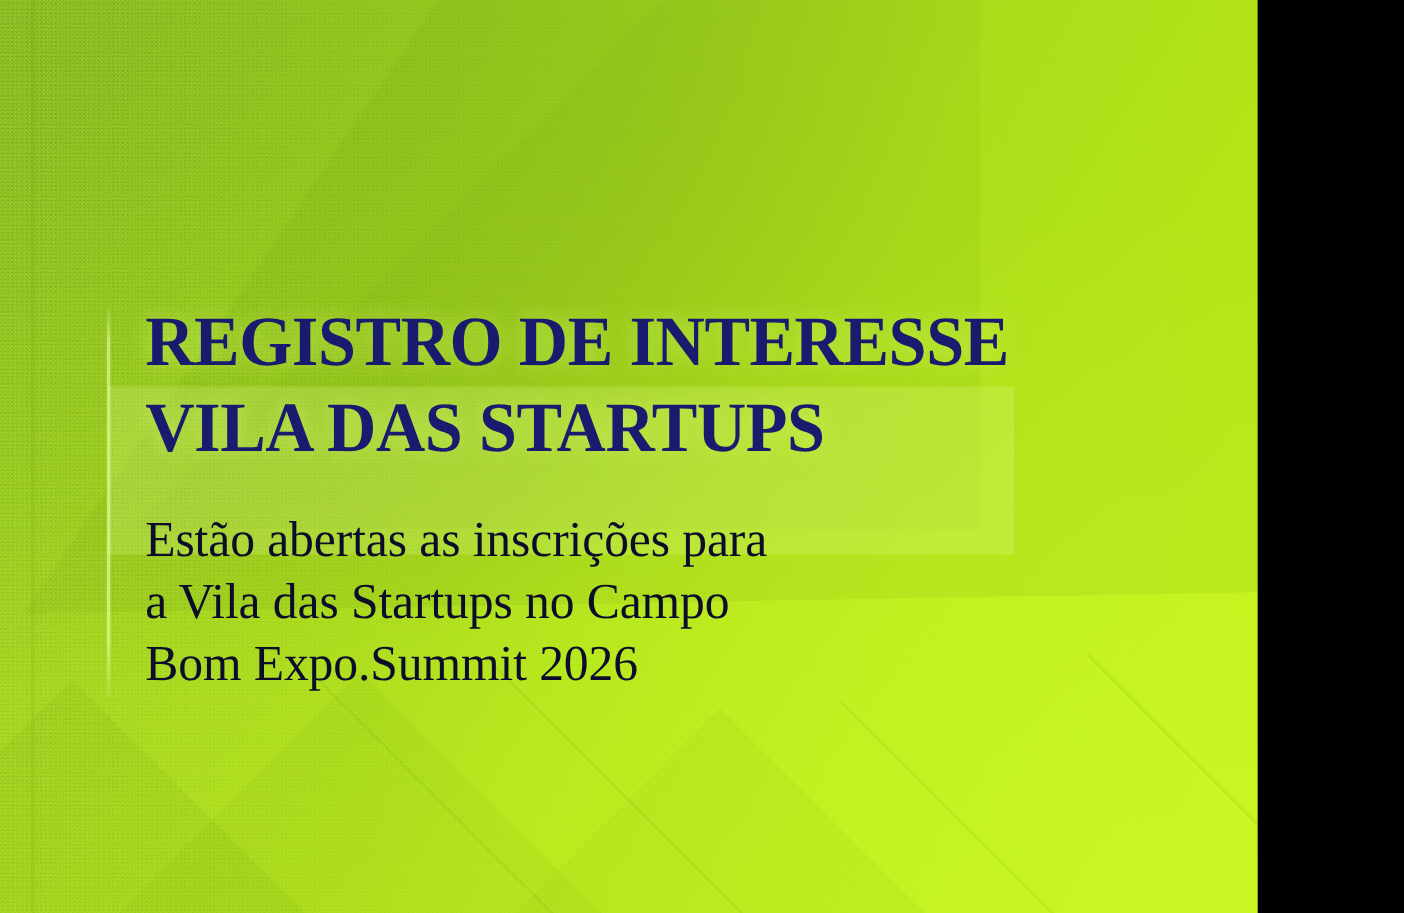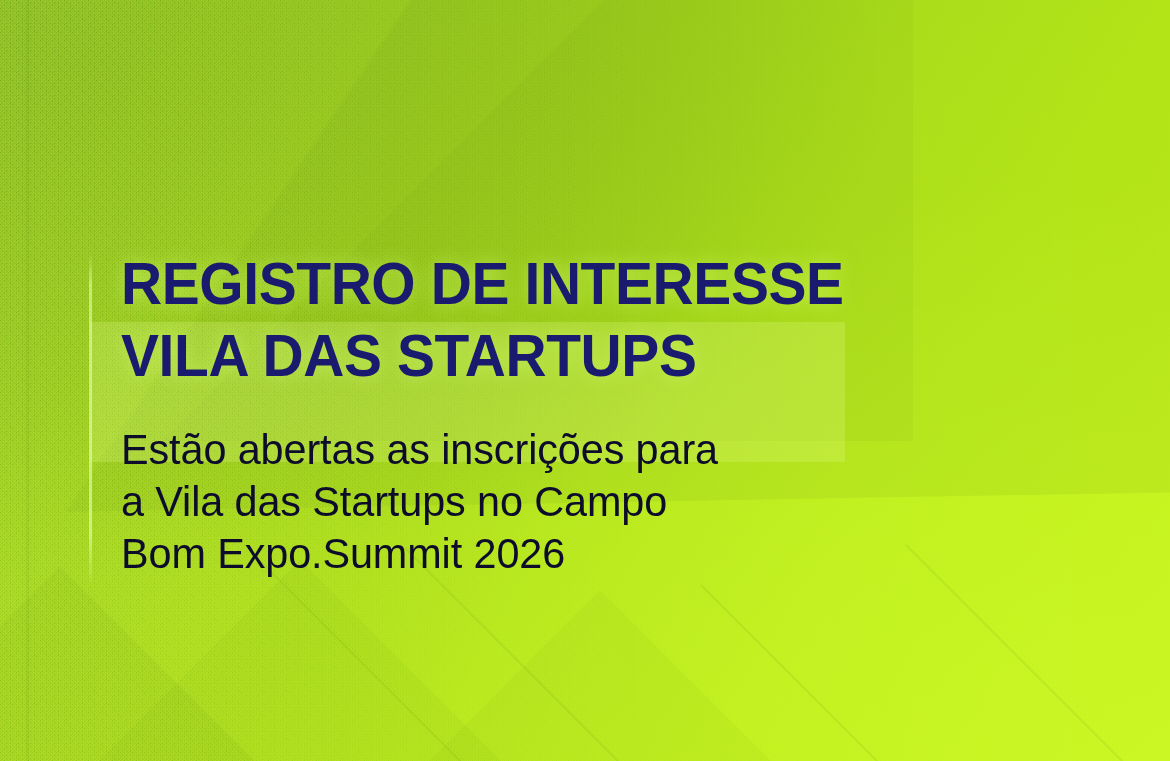--- a/index.html
+++ b/index.html
@@ -4,24 +4,24 @@
 <title>Registro de Interesse - Vila das Startups</title>
 <style>
   html, body {
     margin: 0;
     padding: 0;
     background: #000;
   }
 
   #poster {
     position: relative;
-    width: 1170px;
+    width: 1048px;
     height: 761px;
     overflow: hidden;
-    font-family: Liberation Sans, sans-serif;
+    font-family: Liberation Serif, serif;
     
     background:
       linear-gradient(122deg,
         #8ec627 0%,
         #98ce22 18%,
         #a6d91e 36%,
         #b4e61b 55%,
         #bdee19 72%,
         #c2f118 88%,
         #c5f318 100%);

